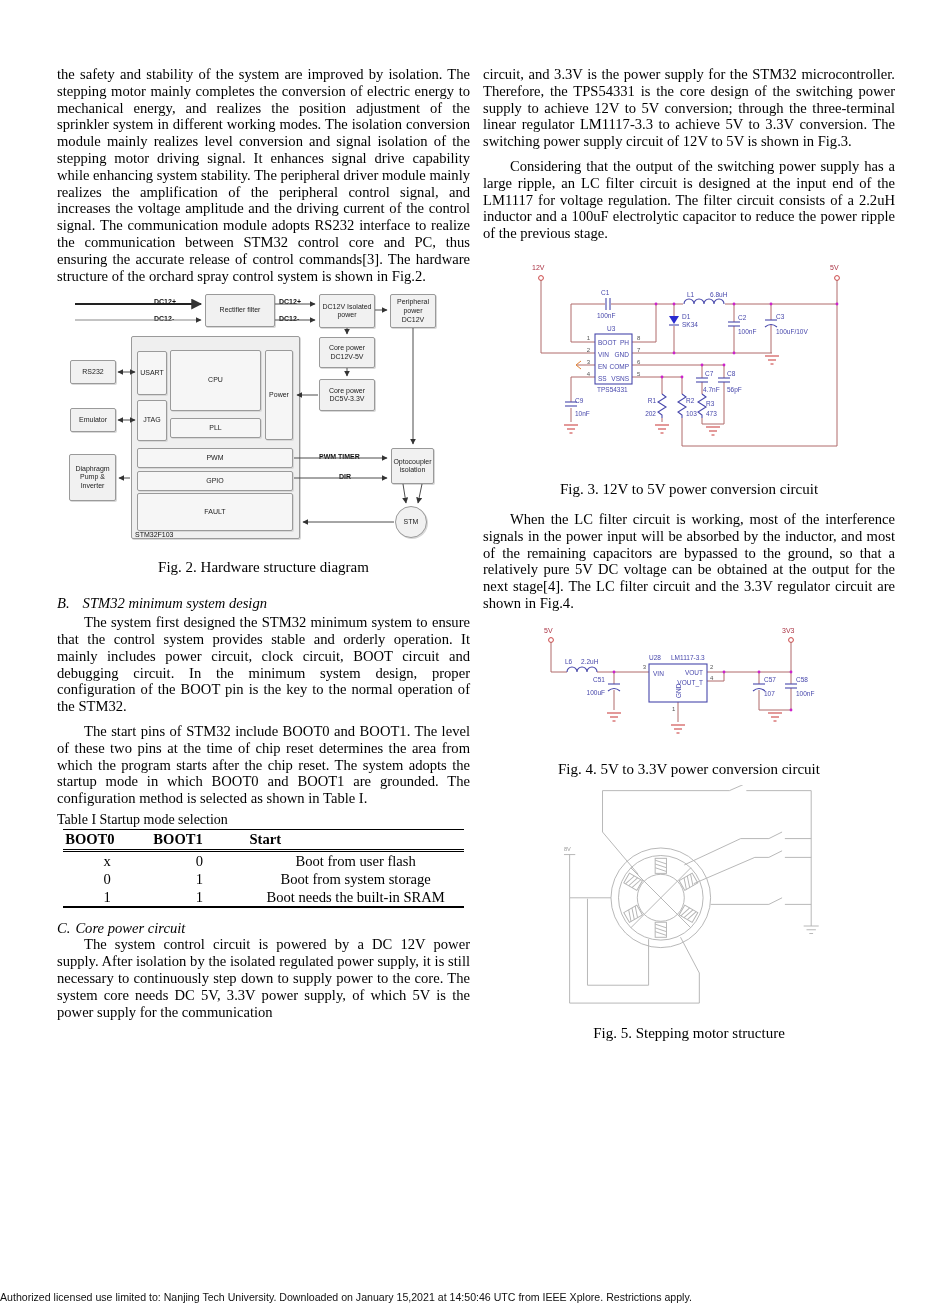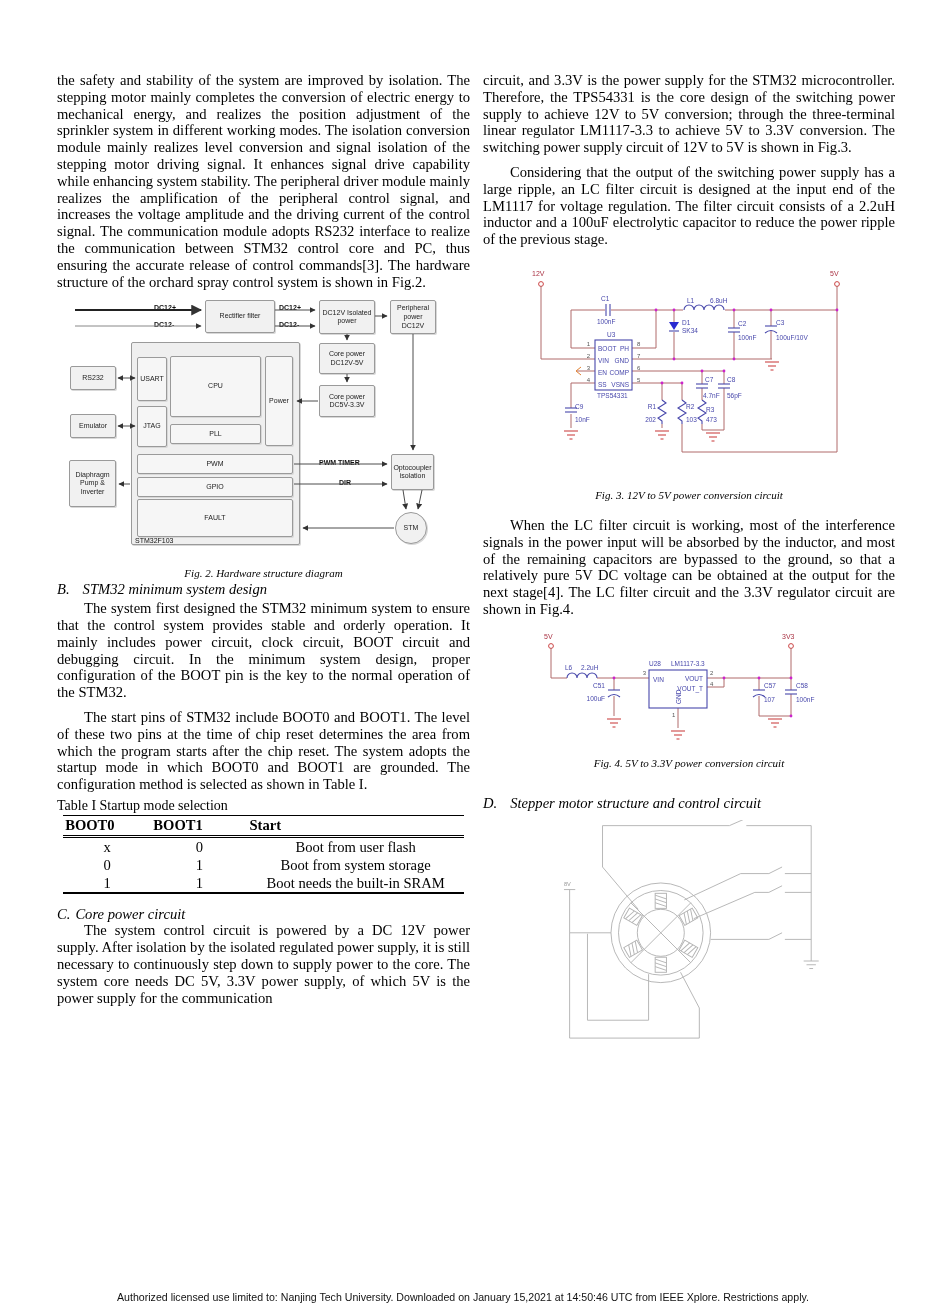--- a/index.html
+++ b/index.html
@@ -1,28 +1,28 @@
 <!DOCTYPE html>
 <html><head>
 <meta charset="utf-8">
 <style>
   html,body{margin:0;padding:0;background:#888;}
   .page{position:relative;width:926px;height:1309px;background:#ffffff;overflow:hidden;
         font-family:"Liberation Serif",serif;color:#000;}
-  .col{position:absolute;top:72px;width:413px;text-align:justify;font-size:14.6px;line-height:16.8px;}
+  .col{position:absolute;top:66px;width:413px;text-align:justify;font-size:14.6px;line-height:16.8px;}
   .col-left{left:57px;}
   .col-right{left:483px;width:412px;}
   p{margin:0;}
   p.sp{margin-top:8px;}
   p.ind{text-indent:27px;}
-  .sec{font-style:italic;font-size:14.6px;text-align:left;}
+  .sec{font-style:italic;font-size:14.6px;margin-top:20px;text-align:left;}
   .sec .lab{display:inline-block;}
   .sec .gw{margin-right:13px;}
   .sec .gn{margin-right:5px;}
-  .figcap{text-align:center;font-size:11px;line-height:15px;font-style:italic;}
+  .figcap{text-align:center;font-size:15px;line-height:15px;}
   
   .fig2wrap{position:relative;width:412px;height:258px;margin-top:4px;
             font-family:"Liberation Sans",sans-serif;}
   .blk{position:absolute;display:flex;align-items:center;justify-content:center;text-align:center;
        background:#f1f1f1;border:1px solid #9a9a9a;border-radius:2px;
        font-size:7px;line-height:1.25;color:#222;box-shadow:1px 1px 0 #d8d8d8;padding:1px;box-sizing:border-box;}
   .blk.big{background:#efefef;z-index:0;}
   .blk.inner{z-index:1;background:#f6f6f6;}
   .blk.round{border-radius:50%;}
   .f2lbl{position:absolute;font-size:7px;font-weight:600;color:#111;z-index:2;white-space:nowrap;}
@@ -43,21 +43,21 @@
   
   .tblcap{text-align:left;font-size:14px;margin-top:5px;}
   table.boot{width:97%;margin:0 auto;border-collapse:collapse;font-size:14.6px;}
   table.boot th{font-weight:bold;border-top:1.6px solid #000;border-bottom:3px double #000;padding:1px 2px;}
   table.boot td{text-align:center;padding:0 2px;line-height:18px;}
   table.boot tr.last td{border-bottom:2px solid #000;}
   
   .f5{stroke:#b3b3b3;stroke-width:1;fill:none;}
   
   .pageno{position:absolute;left:0;width:100%;top:1238px;text-align:center;font-size:13.5px;}
-  .license{position:absolute;left:0;width:100%;top:1291px;text-align:center;
+  .license{position:absolute;left:0;width:100%;top:1291px;
            font-family:"Liberation Sans",sans-serif;font-size:10.6px;color:#111;}
 </style>
 </head>
 <body>
 
 <div class="page">
 
   <div class="col col-left">
 
     <p>the safety and stability of the system are improved by isolation. The stepping motor mainly completes the conversion of electric energy to mechanical energy, and realizes the position adjustment of the sprinkler system in different working modes. The isolation conversion module mainly realizes level conversion and signal isolation of the stepping motor driving signal. It enhances signal drive capability while enhancing system stability. The peripheral driver module mainly realizes the amplification of the peripheral control signal, and increases the voltage amplitude and the driving current of the control signal. The communication module adopts RS232 interface to realize the communication between STM32 control core and PC, thus ensuring the accurate release of control commands[3]. The hardware structure of the orchard spray control system is shown in Fig.2.</p>
@@ -339,25 +339,22 @@
       <text class="lbl" x="277" y="58">C58</text>
       <text class="lbl" x="277" y="72">100nF</text>
       <g>
         <circle class="node" cx="95" cy="48" r="1.4"></circle>
           <circle class="node" cx="205" cy="48" r="1.4"></circle>
         <circle class="node" cx="240" cy="48" r="1.4"></circle>
           <circle class="node" cx="272" cy="48" r="1.4"></circle>
         <circle class="node" cx="272" cy="86" r="1.4"></circle>
       </g>
     </svg>
-    <div class="figcap" style="margin-top:6px;">Fig. 4. 5V to 3.3V power conversion circuit</div>
-
-    <div class="sec" style="margin-top:24px;">
-      <span class="lab gw">D.</span><span>Stepper motor structure and control circuit</span>
-    </div>
+    <div class="figcap" style="margin-top:18px;">Fig. 4. 5V to 3.3V power conversion circuit</div>
+
 
     <svg class="schem" style="margin-top:8px;" width="310" height="235" viewBox="0 0 310 250">
       <g class="f5">
 
         <polyline points="63,6 198,6"></polyline>
           <line x1="198" y1="6" x2="214" y2="-1"></line>
           <polyline points="216,6 285,6"></polyline>
         <polyline points="150,85 210,57 240,57"></polyline>
           <line x1="240" y1="57" x2="254" y2="50"></line>
           <polyline points="257,57 285,57"></polyline>
@@ -423,16 +420,17 @@
           <g transform="translate(125,120) rotate(300)">
               <rect x="-6" y="-42" width="12" height="16"></rect>
               <line x1="-6" y1="-40" x2="6" y2="-36"></line>
               <line x1="-6" y1="-36" x2="6" y2="-32"></line>
               <line x1="-6" y1="-32" x2="6" y2="-28"></line>
             </g>
         </g>
       </g>
       <text x="22" y="70" style="font-size:6px;fill:#999;">8V</text>
     </svg>
+    <div class="figcap" style="margin-top:6px;">Fig. 5. Stepping motor structure</div>
   </div>
 
   <div class="license">Authorized licensed use limited to: Nanjing Tech University. Downloaded on January 15,2021 at 14:50:46 UTC from IEEE Xplore. Restrictions apply.</div>
 </div>
 
 </body></html>

